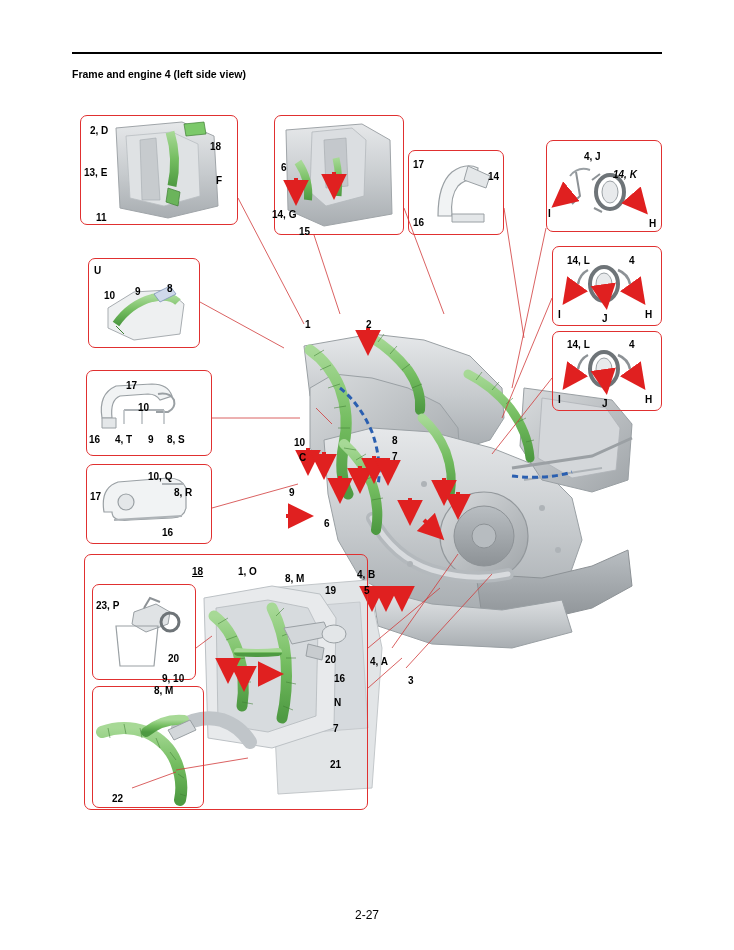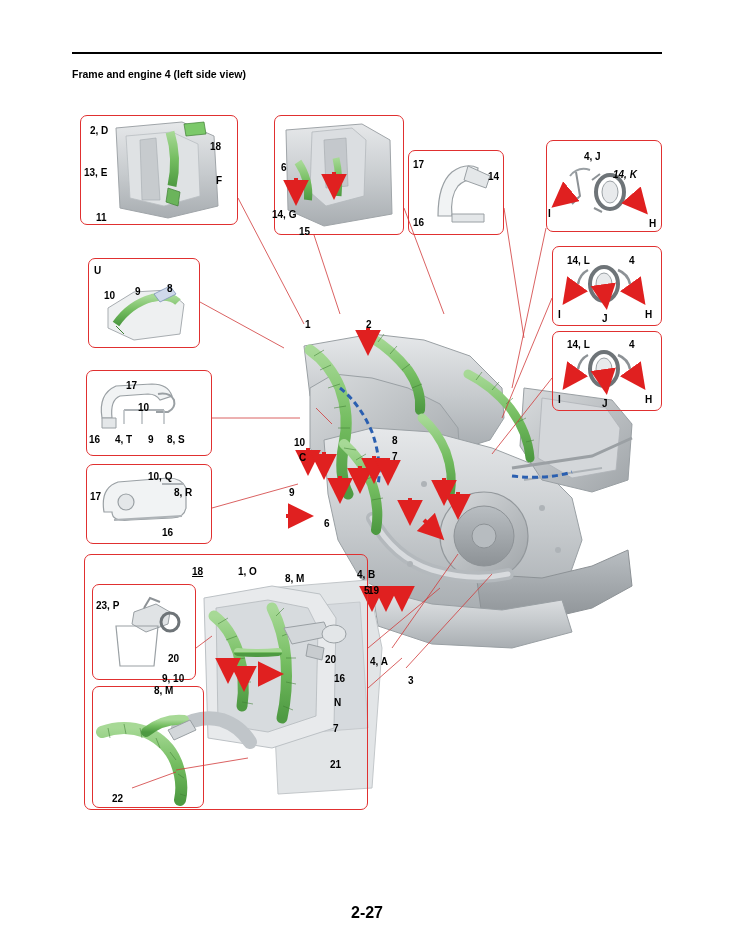--- a/index.html
+++ b/index.html
@@ -44,22 +44,22 @@
     top: 68px;
     font-size: 10.5px;
     font-weight: bold;
   }
   .footer-page {
     position: absolute;
     left: 0;
     right: 0;
     bottom: 28px;
     text-align: center;
-    font-size: 16px;
-    font-weight: bold;
+    font-size: 12px;
+    font-weight: normal;
   }
 
   
   .art {
     position: absolute;
     left: 72px;
     top: 88px;
     width: 596px;
     height: 760px;
   }
@@ -410,21 +410,21 @@
     <div class="lbl" style="left:222px;top:350px;">10</div>
     <div class="lbl" style="left:227px;top:365px;">C</div>
     <div class="lbl" style="left:320px;top:348px;">8</div>
     <div class="lbl" style="left:320px;top:364px;">7</div>
     <div class="lbl" style="left:217px;top:400px;">9</div>
     <div class="lbl" style="left:252px;top:431px;">6</div>
 
     <div class="lbl" style="left:120px;top:479px;text-decoration:underline;">18</div>
     <div class="lbl" style="left:166px;top:479px;">1, O</div>
     <div class="lbl" style="left:213px;top:486px;">8, M</div>
-    <div class="lbl" style="left:253px;top:498px;margin-left:43px;">19</div>
+    <div class="lbl" style="left:253px;top:498px;">19</div>
     <div class="lbl" style="left:285px;top:482px;">4, B</div>
     <div class="lbl" style="left:292px;top:498px;">5</div>
     <div class="lbl" style="left:24px;top:513px;">23, P</div>
     <div class="lbl" style="left:90px;top:546px;margin-top:40px;">9, 10</div>
     <div class="lbl" style="left:96px;top:566px;">20</div>
     <div class="lbl" style="left:253px;top:567px;">20</div>
     <div class="lbl" style="left:262px;top:586px;">16</div>
     <div class="lbl" style="left:262px;top:610px;">N</div>
     <div class="lbl" style="left:261px;top:636px;">7</div>
     <div class="lbl" style="left:258px;top:672px;">21</div>

